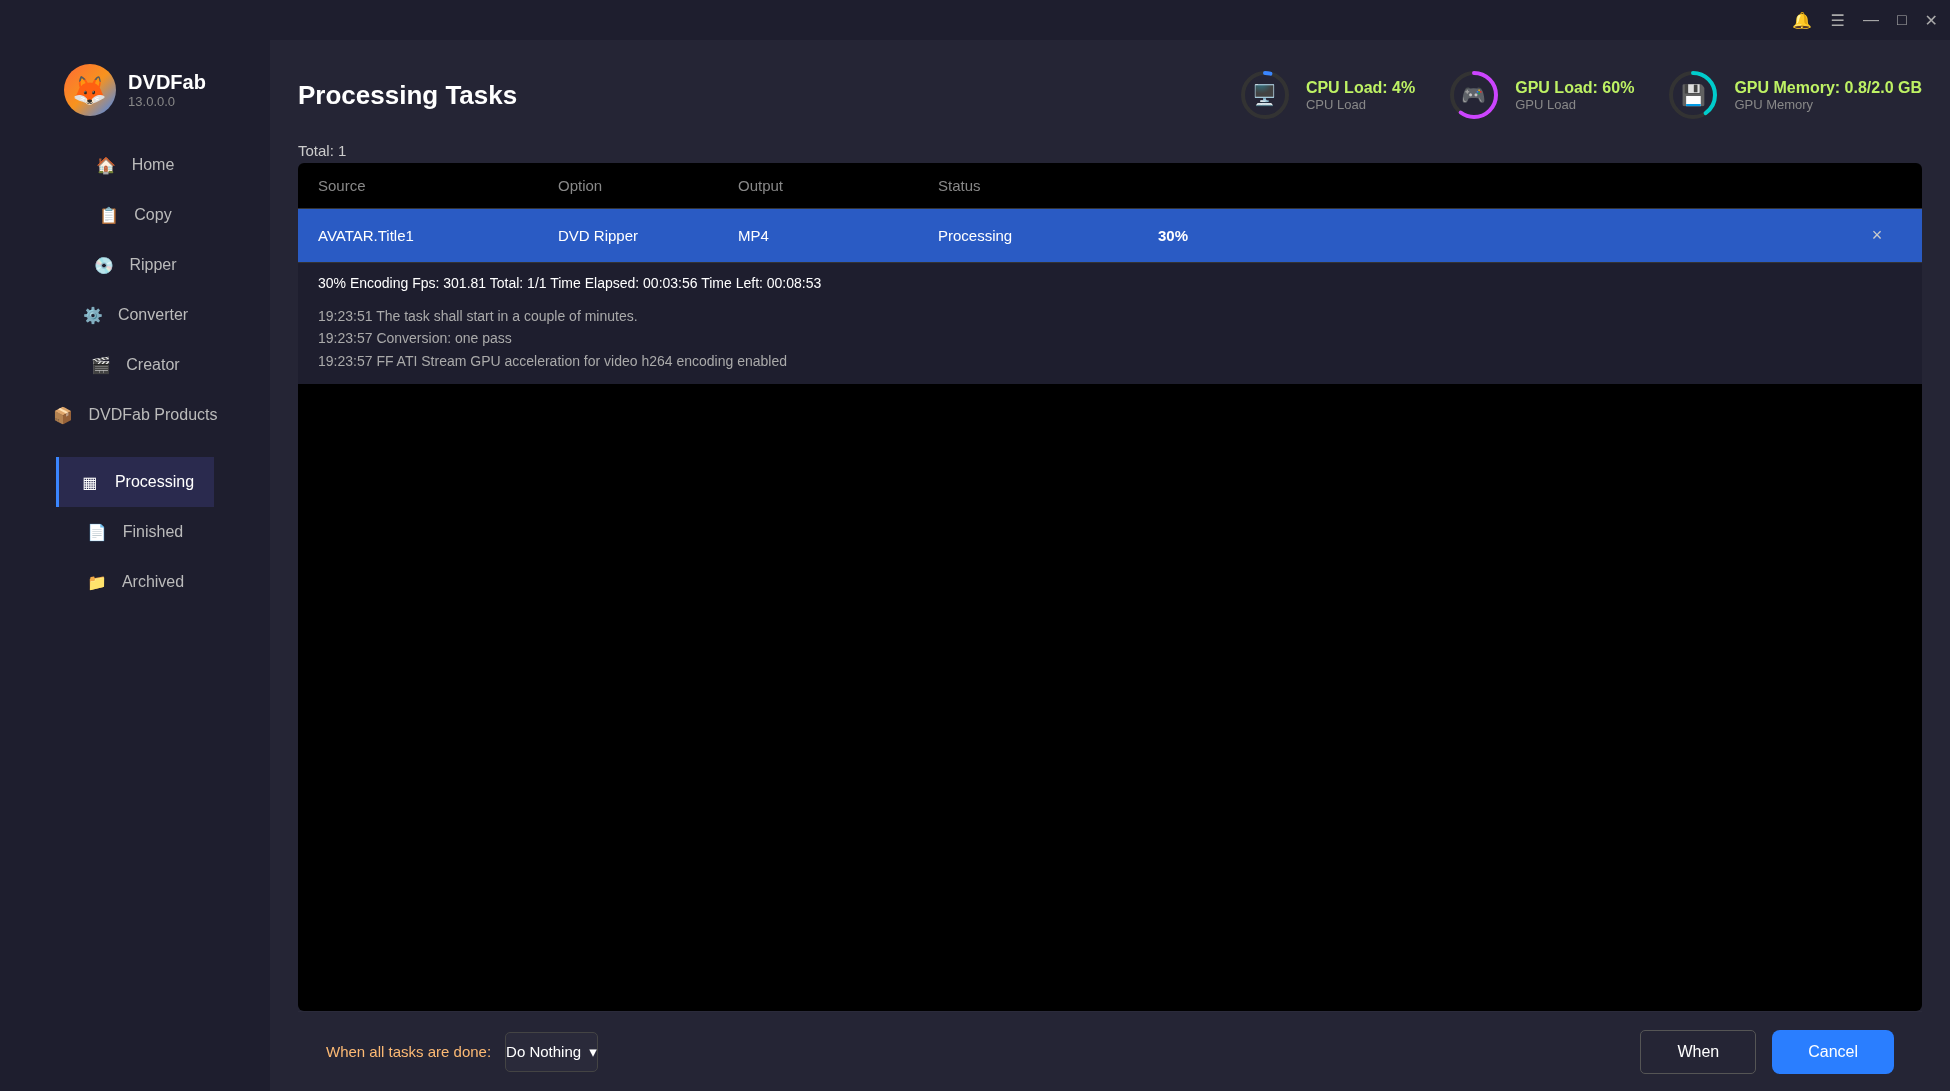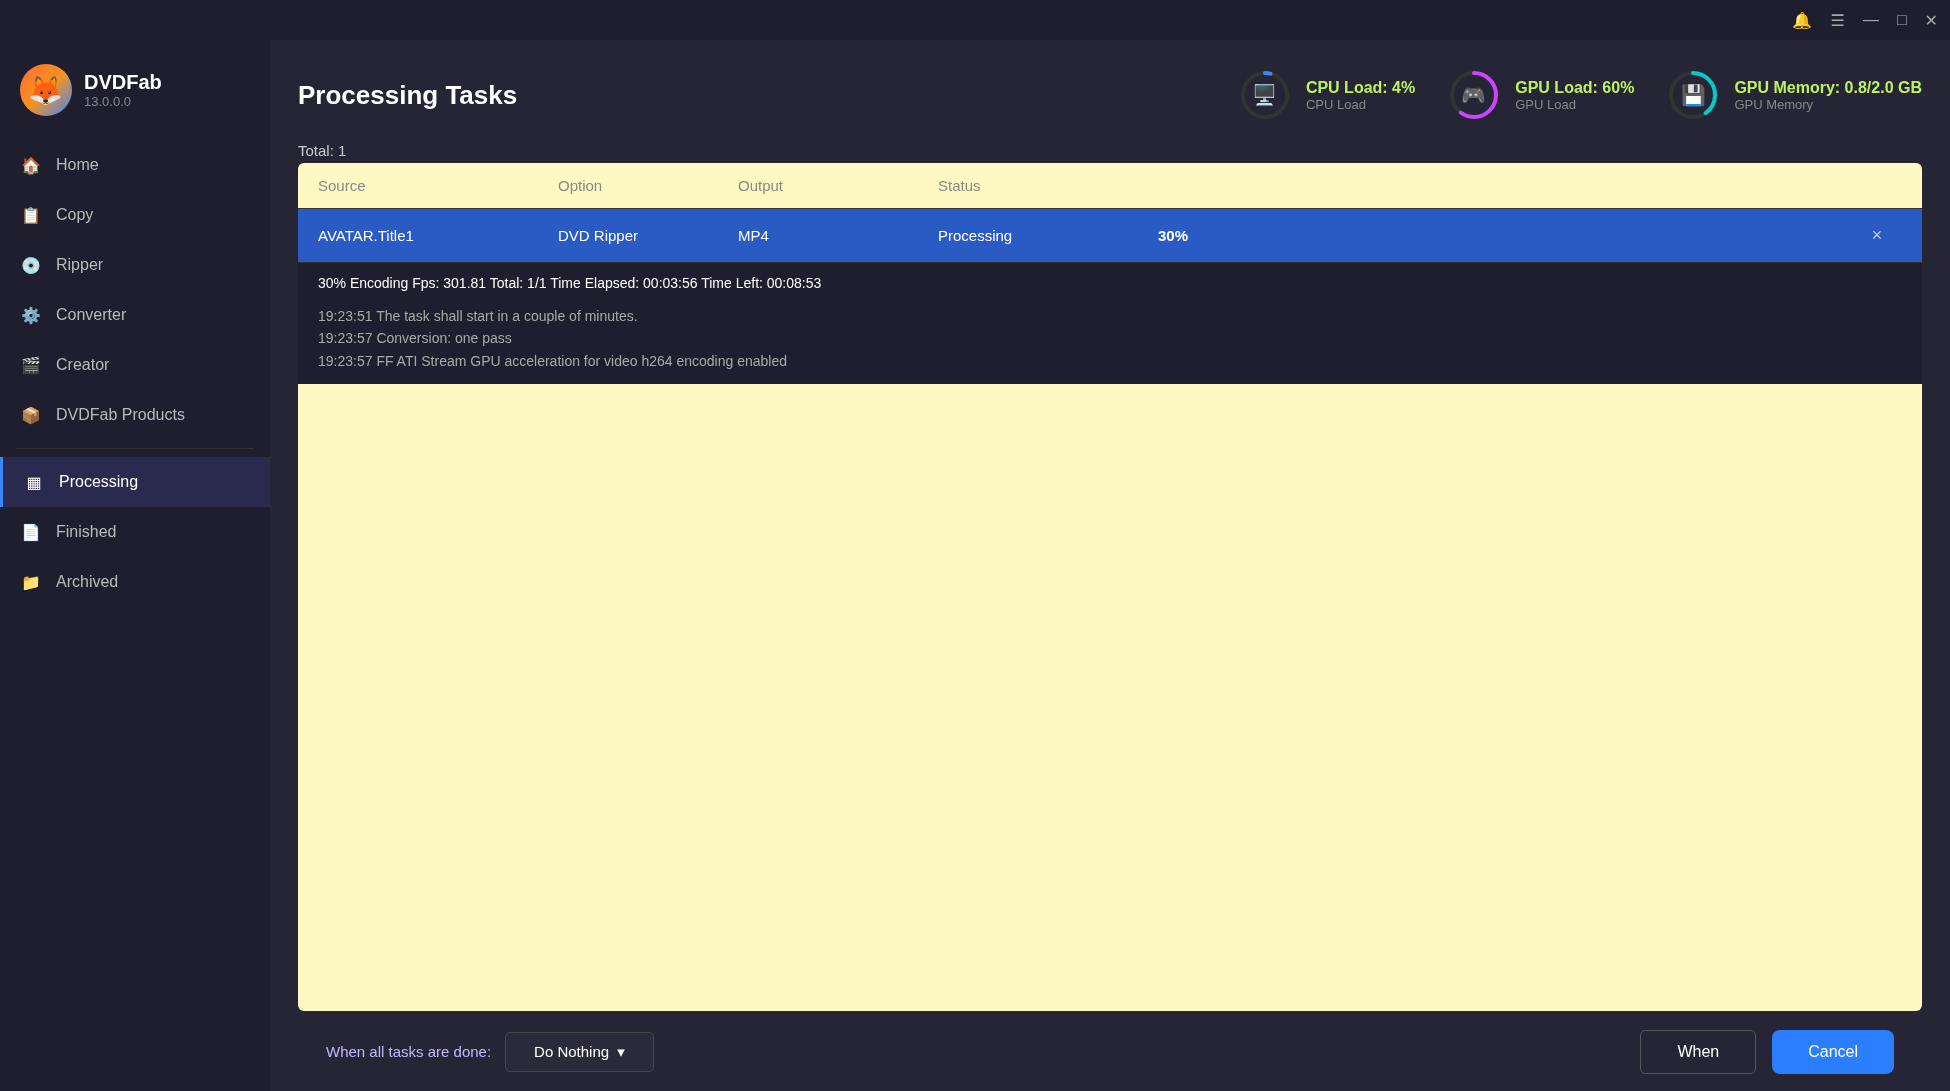--- a/index.html
+++ b/index.html
@@ -38,20 +38,21 @@
     }
 
     
     .sidebar {
       width: 270px;
       background: #1e1e2e;
       display: flex;
       flex-direction: column;
       padding: 16px 0;
       flex-shrink: 0;
+      align-items: center;
     }
     .sidebar-logo {
       display: flex;
       align-items: center;
       padding: 8px 20px 24px 20px;
       gap: 12px;
     }
     .logo-avatar {
       width: 52px;
       height: 52px;
@@ -176,21 +177,21 @@
 
     
     .total-line {
       color: #ccc;
       font-size: 15px;
       margin-bottom: 4px;
     }
 
     
     .task-table {
-      background: #fef9c3;
+      background: #000000;
       border-radius: 6px;
       overflow: hidden;
       flex: 1;
       display: flex;
       flex-direction: column;
     }
     .table-header {
       display: grid;
       grid-template-columns: 240px 180px 200px 220px 1fr 50px;
       padding: 14px 20px;
@@ -245,26 +246,26 @@
       padding: 0 28px;
       flex-shrink: 0;
       border-top: 1px solid #2a2a3a;
       margin-top: auto;
     }
     .when-done {
       display: flex;
       align-items: center;
       gap: 14px;
     }
-    .when-done-label { color: #c4b5fd; font-size: 15px; }
+    .when-done-label { color: #fdba74; font-size: 15px; }
     .when-done-select {
       background: #2a2a3a;
       border: 1px solid #444;
       color: #fff;
-      padding: 10px 28px;
+      padding: 10px 0;
       border-radius: 5px;
       font-size: 15px;
       display: flex;
       align-items: center;
       gap: 8px;
       cursor: pointer;
     }
     .action-btns {
       display: flex;
       gap: 16px;

